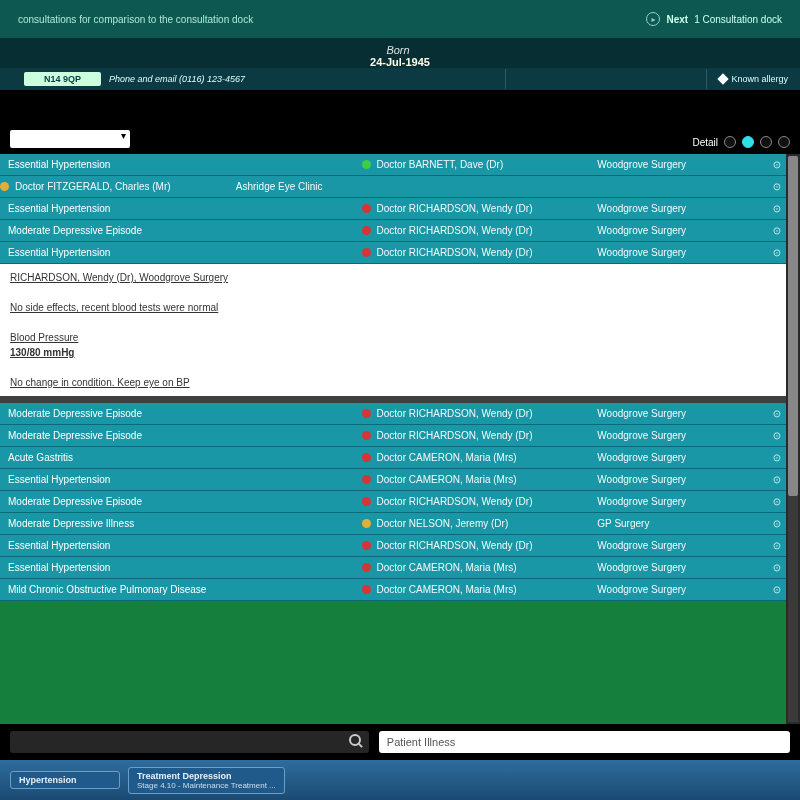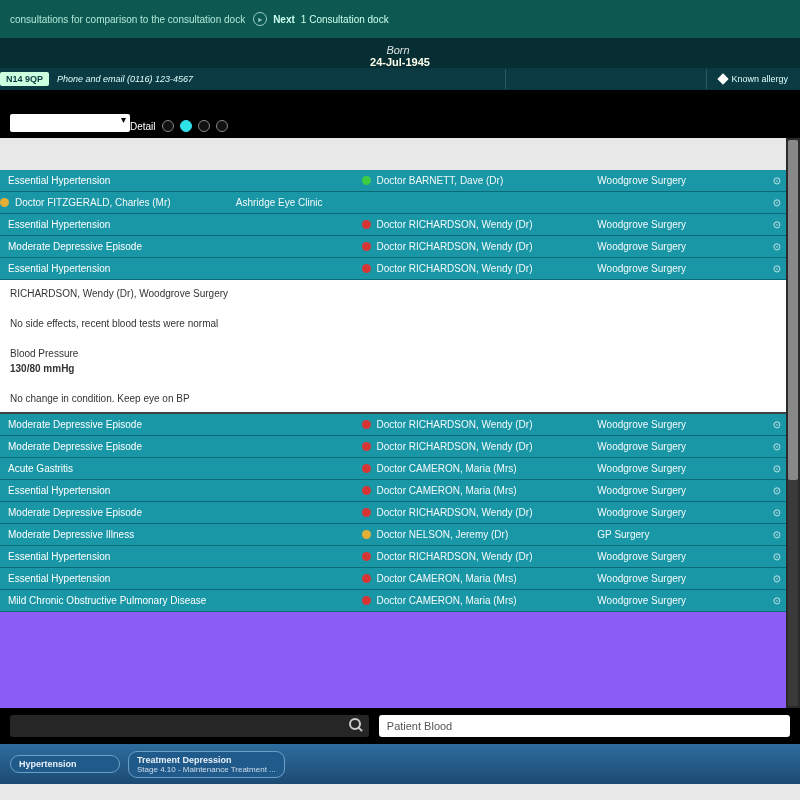--- a/index.html
+++ b/index.html
@@ -1,59 +1,59 @@
 <!DOCTYPE html>
 <html><head>
 <meta charset="utf-8">
 <style>
   * { margin: 0; padding: 0; box-sizing: border-box; font-family: Arial, sans-serif; }
   body { background: #fff; width: 800px; height: 800px; overflow: hidden; }
   .app { width: 800px; height: 800px; background: #e8e8e8; position: relative; }
-  .topbar { background: #0d5952; height: 38px; display:flex; align-items:center; padding:0 10px; color:#cfe; font-size:10px; }
+  .topbar { background: #0d5952; height: 38px; display:flex; align-items:center; padding:0 18px; color:#cfe; font-size:10px;justify-content:space-between; }
   .topbar .hint { opacity:.85; }
   .topbar .next-pill { margin-left:8px; display:flex; align-items:center; gap:6px; }
   .circle { width:14px; height:14px; border:1px solid #9cc; border-radius:50%; display:inline-flex; align-items:center; justify-content:center; font-size:8px; color:#9cc; }
   .patientbar { background:#072e33; height:30px; display:flex; align-items:center; justify-content:flex-end; padding:0 22px; color:#fff; font-size:11px;flex-direction:column; }
   .patientbar .born-lbl { font-style:italic; opacity:.85; margin-right:4px; }
   .patientbar .born-val { font-weight:bold; color:#ffe; }
   .infobar { background:#0b3a42; height:22px; display:flex; align-items:center; color:#dff; font-size:9px; }
-  .infobar .pill { background:#cfd; color:#0b3a42; font-weight:bold; padding:0 6px; margin-right:6px; border-radius:2px; height:14px; display:flex; align-items:center;}
+  .infobar .pill { background:#cfd; color:#0b3a42; font-weight:bold; padding:0 20px; margin-right:6px; border-radius:2px; height:14px; display:flex; align-items:center;margin-left:24px;}
   .infobar .addr { font-style:italic; flex:1; padding-left:2px; }
   .infobar .allergy { display:flex; align-items:center; gap:4px; padding:0 12px; }
   .diamond { width:8px; height:8px; background:#fff; transform:rotate(45deg); }
-  .blackbar { background:#000; height:48px; display:flex; align-items:flex-end; padding:6px 10px; color:#fff; }
+  .blackbar { background:#000; height:64px; display:flex; align-items:flex-end; padding:6px 10px; color:#fff; justify-content:space-between; }
   .filterbox { background:#fff; width:120px; height:18px; border-radius:2px; position:relative; }
   .filterbox::after { content:"▾"; position:absolute; right:4px; top:0; color:#000; font-size:10px; }
   .detail { display:flex; align-items:center; gap:6px; font-size:10px; }
   .radio { width:12px; height:12px; border:1px solid #888; border-radius:50%; background:#111; }
   .radio.sel { background:#30e0e8; border-color:#30e0e8; }
   .content { display:flex; height: calc(100% - 38px - 30px - 22px - 64px - 36px - 40px); }
-  .list { flex:1; overflow-y:auto; background:#8b5cf6;margin-top:32px; }
+  .list { flex:1; overflow-y:auto; background:#15803d; }
   .row { display:flex; align-items:center; height:22px; background:#1a97a6; border-bottom:1px solid #0a6b78; color:#fff; font-size:10px; }
   .row .title { flex: 0 0 46%; padding-left:8px; overflow:hidden; white-space:nowrap; text-overflow:ellipsis; }
   .row .dot { width:9px; height:9px; border-radius:50%; margin-right:6px; flex-shrink:0; }
   .row .doctor { flex:0 0 30%; display:flex; align-items:center; overflow:hidden; white-space:nowrap; opacity:.95; }
   .row .loc { flex:1; overflow:hidden; white-space:nowrap; opacity:.95; }
   .row .exp { width:18px; text-align:center; opacity:.8; }
   .green { background:#3fd03f; }
   .amber { background:#f0b030; }
   .red { background:#e03030; }
-  .expanded { background:#fff; color:#333; font-size:10px; padding:6px 10px; line-height:1.5; border-bottom:2px solid #404040; }
+  .expanded { background:#fff; color:#333; font-size:10px; padding:6px 10px; line-height:1.5; border-bottom:7px solid #404040;text-decoration:underline; }
   .expanded .l2 { font-weight:bold; }
   .scrollbar { width:14px; background:#2a2a2a; display:flex; flex-direction:column; }
   .scrollbar .track { flex:1; background:#3a3a3a; margin:2px; position:relative; }
   .scrollbar .thumb { position:absolute; left:0; right:0; top:0; height:60%; background:#888; border-radius:2px; }
   .searchbar { height:36px; background:#000; display:flex; align-items:center; padding:6px 10px; gap:10px; }
   .sbox { background:#262626; flex:0 0 46%; height:22px; border-radius:3px; position:relative; }
   .sbox .mag { position:absolute; right:6px; top:3px; width:14px; height:14px; }
   .sbox .mag::before { content:""; position:absolute; width:8px; height:8px; border:2px solid #ccc; border-radius:50%; }
   .sbox .mag::after { content:""; position:absolute; width:2px; height:6px; background:#ccc; transform:rotate(-45deg); left:10px; top:8px; }
   .chartsbox { background:#fff; flex:1; height:22px; border-radius:3px; color:#555; font-size:11px; display:flex; align-items:center; padding:0 8px; }
   .bottombar { height:40px; background: linear-gradient(#2e6d9e, #1b4a72); display:flex; align-items:center; padding:0 10px; gap:8px; }
-  .chip { border:1px solid #6aa0c8; background:#1f5a8a; color:#e8f0f8; font-size:8px; padding:3px 8px 3px 8px; border-radius:9px; min-width:110px; }
+  .chip { border:1px solid #6aa0c8; background:#1f5a8a; color:#e8f0f8; font-size:8px; padding:3px 8px 3px 8px; border-radius:3px; min-width:110px; }
   .chip .l1 { font-weight:bold; font-size:9px; }
   .chip .l2 { opacity:.85; }
   .spacer { flex:1; }
   .sep { width:1px; height:20px; background:#2a5a62; }
 </style>
 </head>
 <body>
 <div class="app">
 
   <div class="topbar">
@@ -185,21 +185,21 @@
         <div class="thumb"></div>
       </div>
     </div>
   </div>
 
   <div class="searchbar">
     <div class="sbox">
       <span class="mag"></span>
     </div>
     <div class="chartsbox">
-      <span>Patient Blood</span>
+      <span>Patient Illness</span>
     </div>
   </div>
 
   <div class="bottombar">
     <div class="chip">
       <div class="l1">Hypertension</div>
       <div class="l2"></div>
     </div>
     <div class="chip">
       <div class="l1">Treatment Depression</div>

